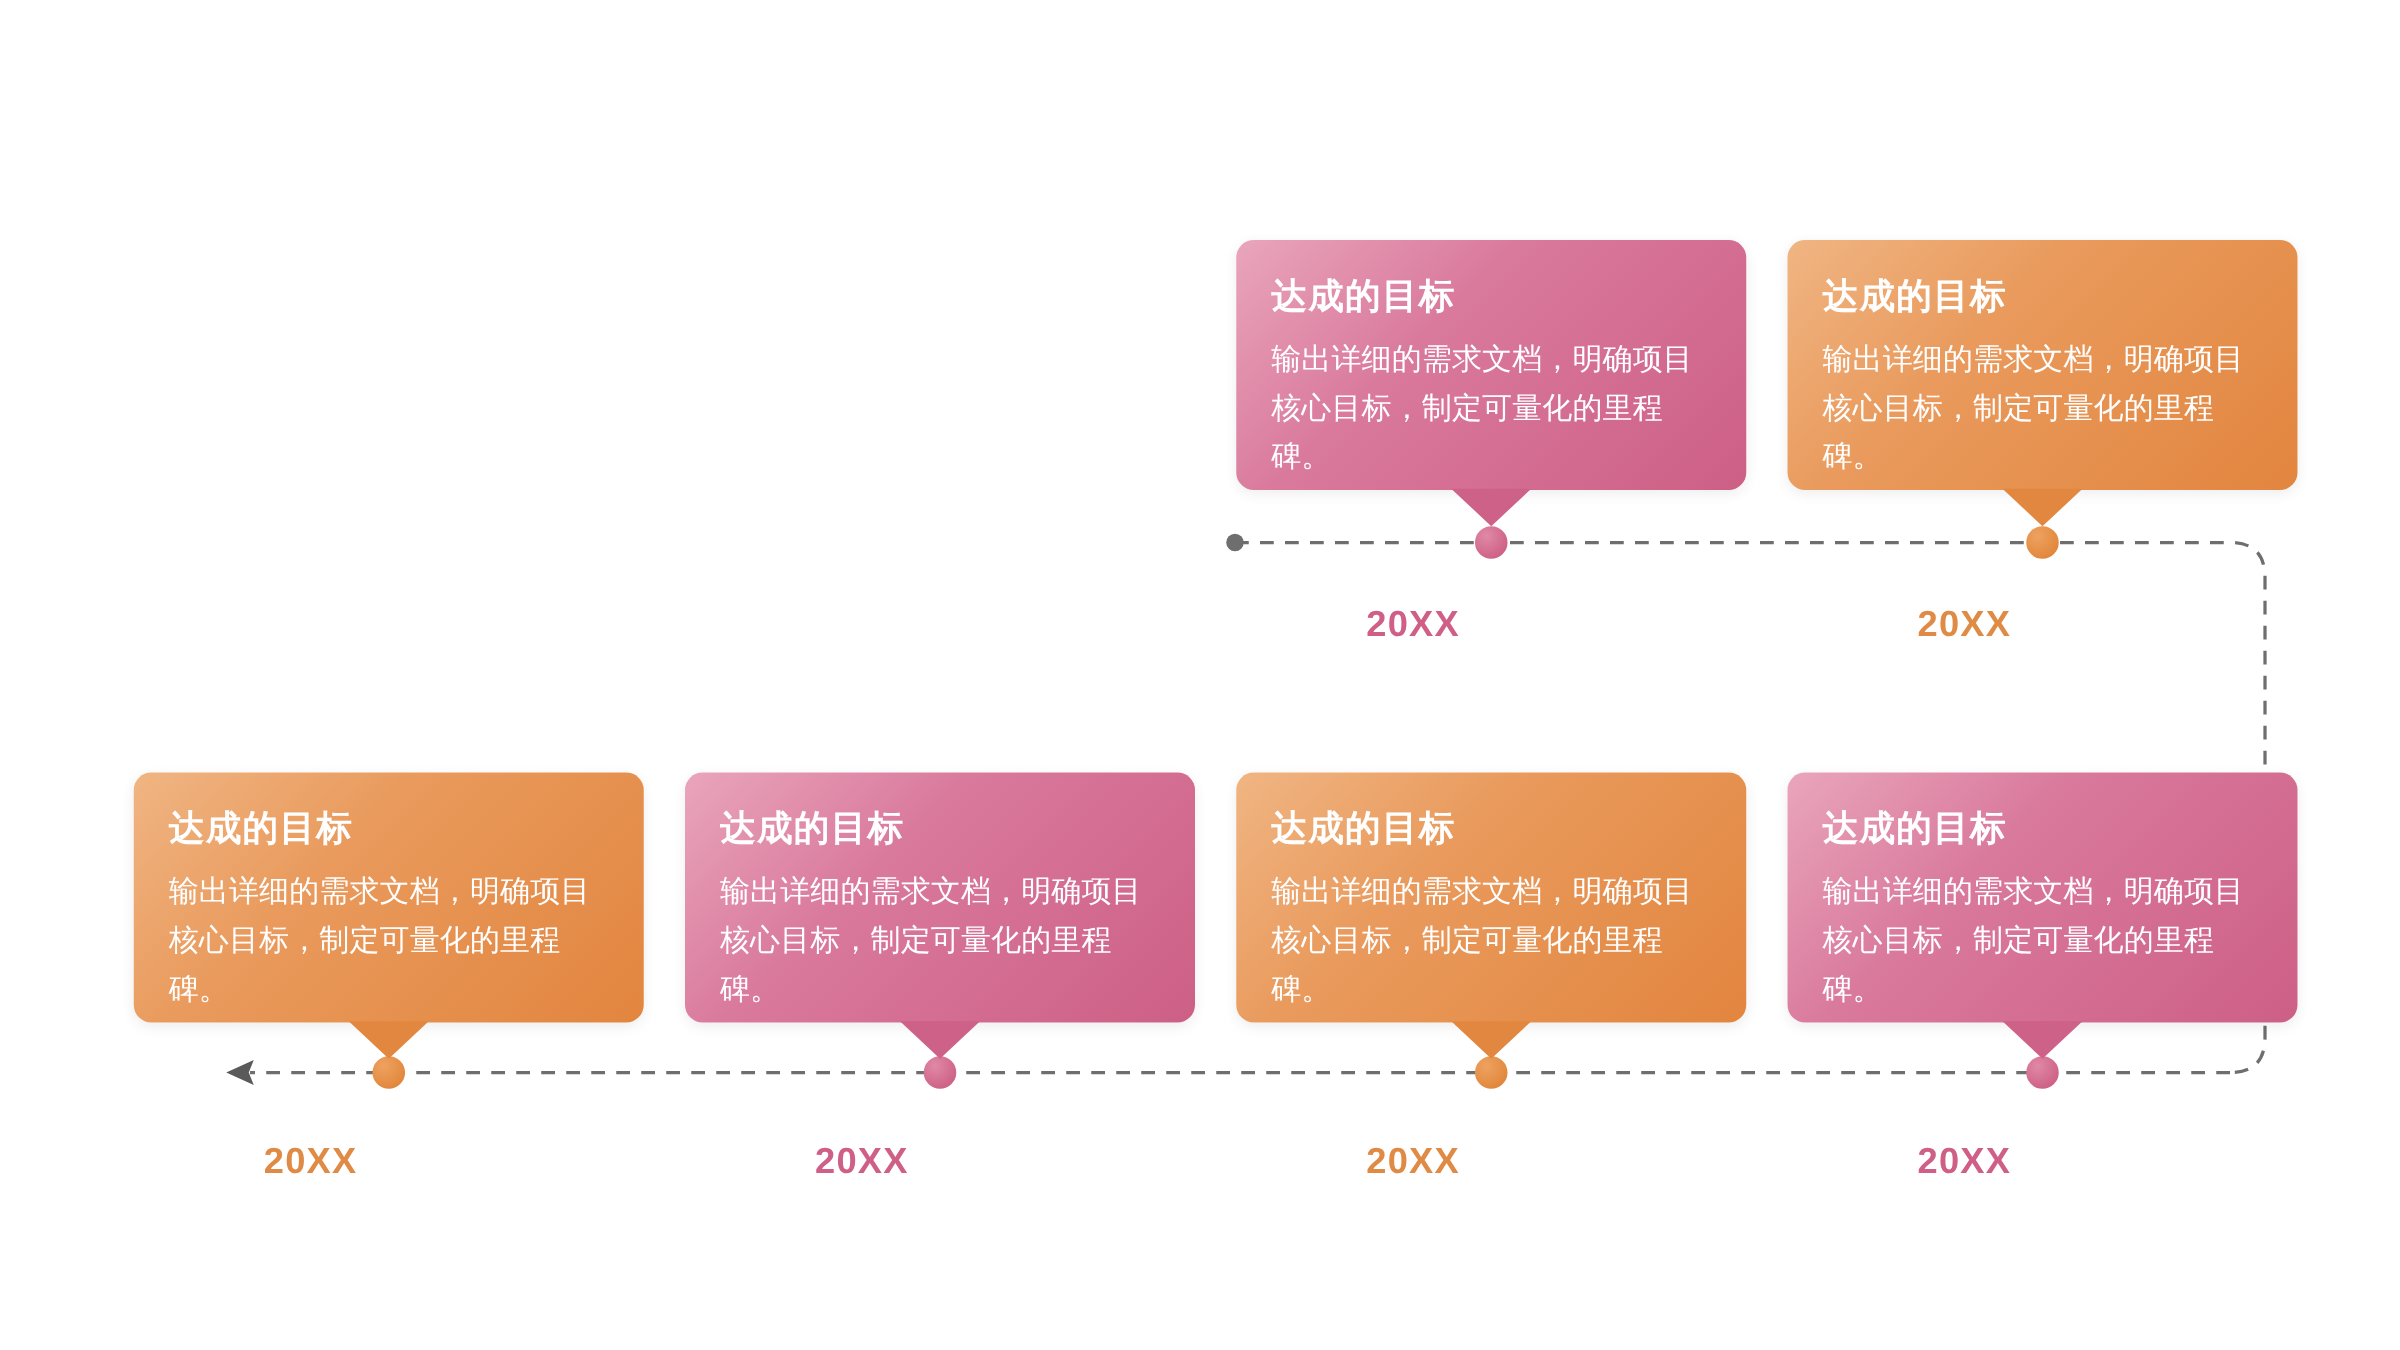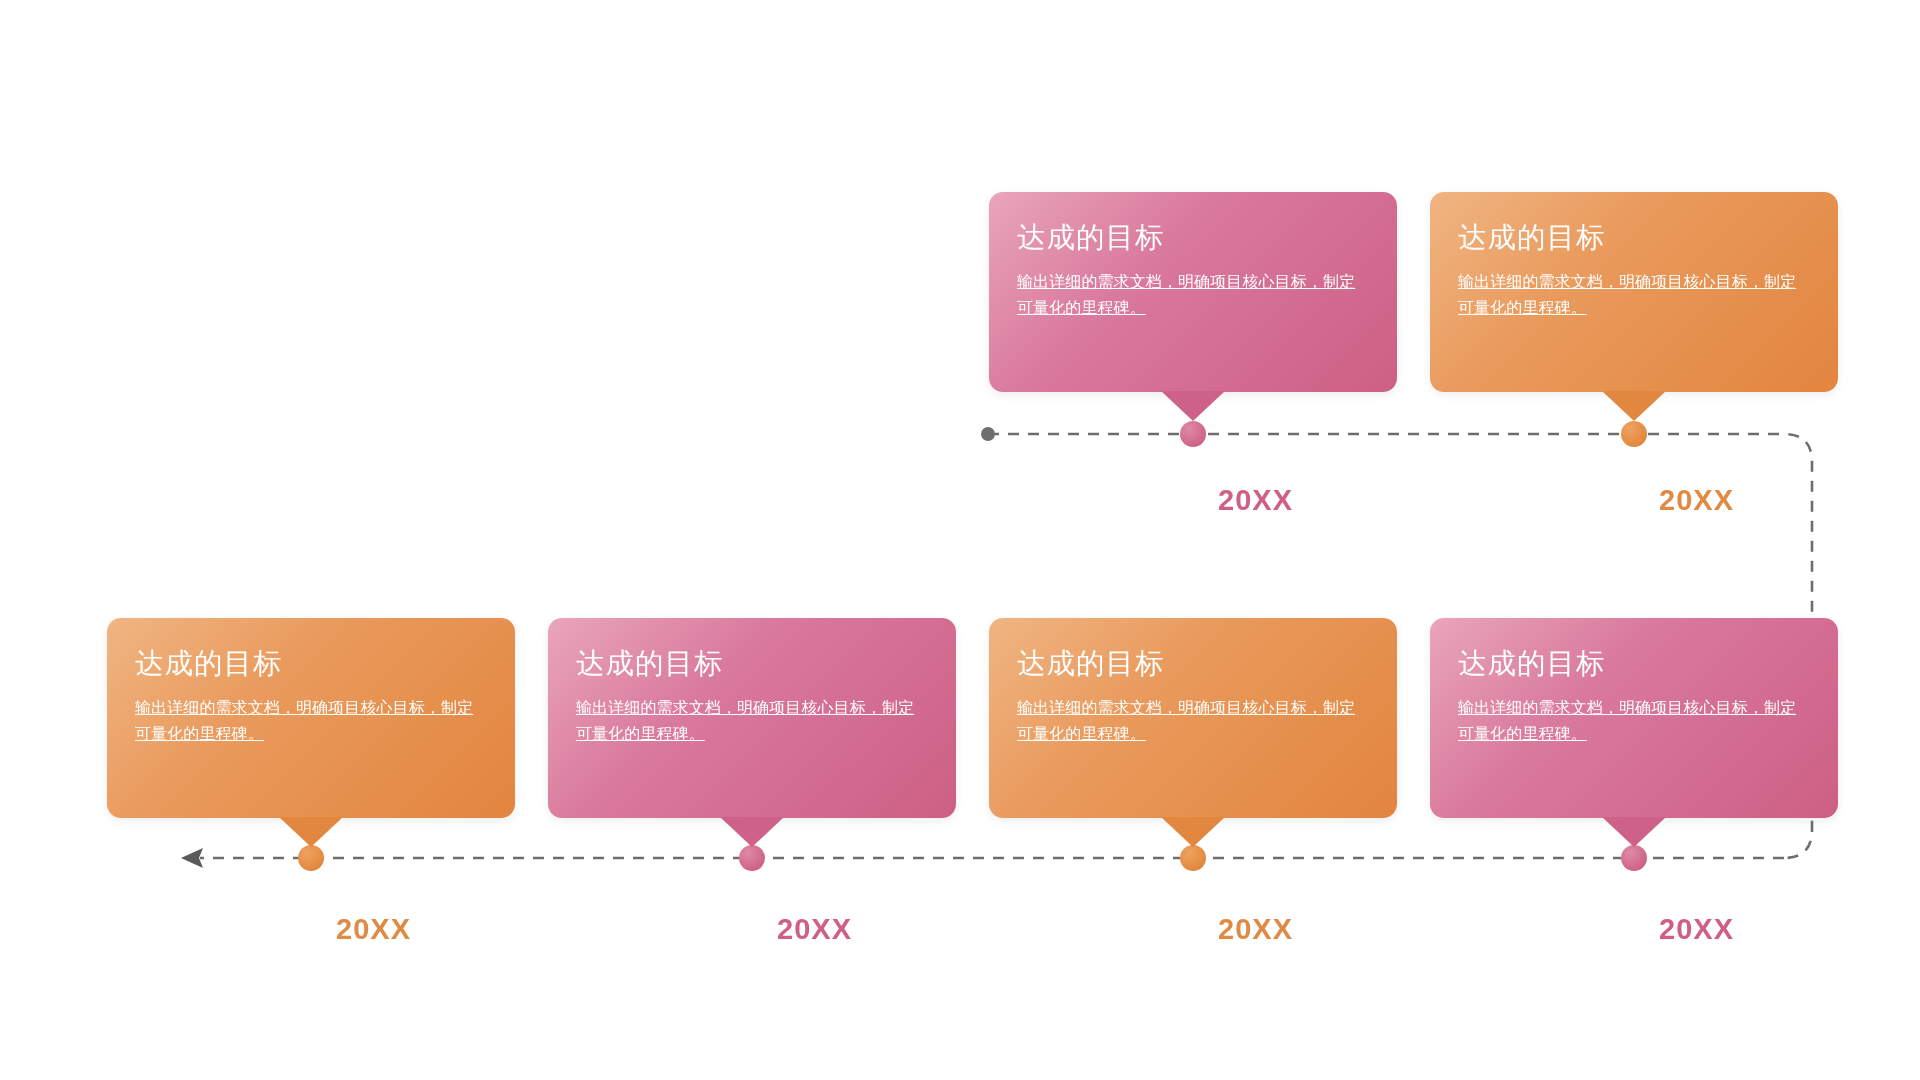--- a/index.html
+++ b/index.html
@@ -68,52 +68,51 @@
     box-shadow: 0 3px 10px rgba(0,0,0,0.07);
   }
   .card.pink {
     background: linear-gradient(135deg, #e9a5bb 0%, #d9799c 38%, #cd5f85 100%);
   }
   .card.orange {
     background: linear-gradient(135deg, #f0b583 0%, #e99a5c 38%, #e2853f 100%);
   }
   .card-title {
     font-size: 28.5px;
-    font-weight: 400;
+    font-weight: 700;
     color: #ffffff;
     letter-spacing: 1px;
     margin: 0 0 16px 0;
     line-height: 1.1;
   }
   .card-body {
-    font-size: 16px;
+    font-size: 24px;
     color: #ffffff;
     line-height: 1.62;
     margin: 0;
     letter-spacing: .1px;
-    text-decoration: underline;
   }
   
   .card-tail {
     position: absolute;
     left: 50%;
     bottom: -29px;
     transform: translateX(-50%);
     width: 0; height: 0;
     border-left: 32px solid transparent;
     border-right: 32px solid transparent;
   }
   .card.pink .card-tail  { border-top: 30px solid #cd6188; }
   .card.orange .card-tail{ border-top: 30px solid #e2873f; }
 
   
   .year-label {
     position: absolute;
     width: 200px;
-    text-align: right;
+    text-align: left;
     font-size: 29px;
     font-weight: 900;
     letter-spacing: 1px;
   }
   .year-label.pink   { color: #cf5f86; }
   .year-label.orange { color: #e08b45; }
 </style>
 </head>
 <body>
 

